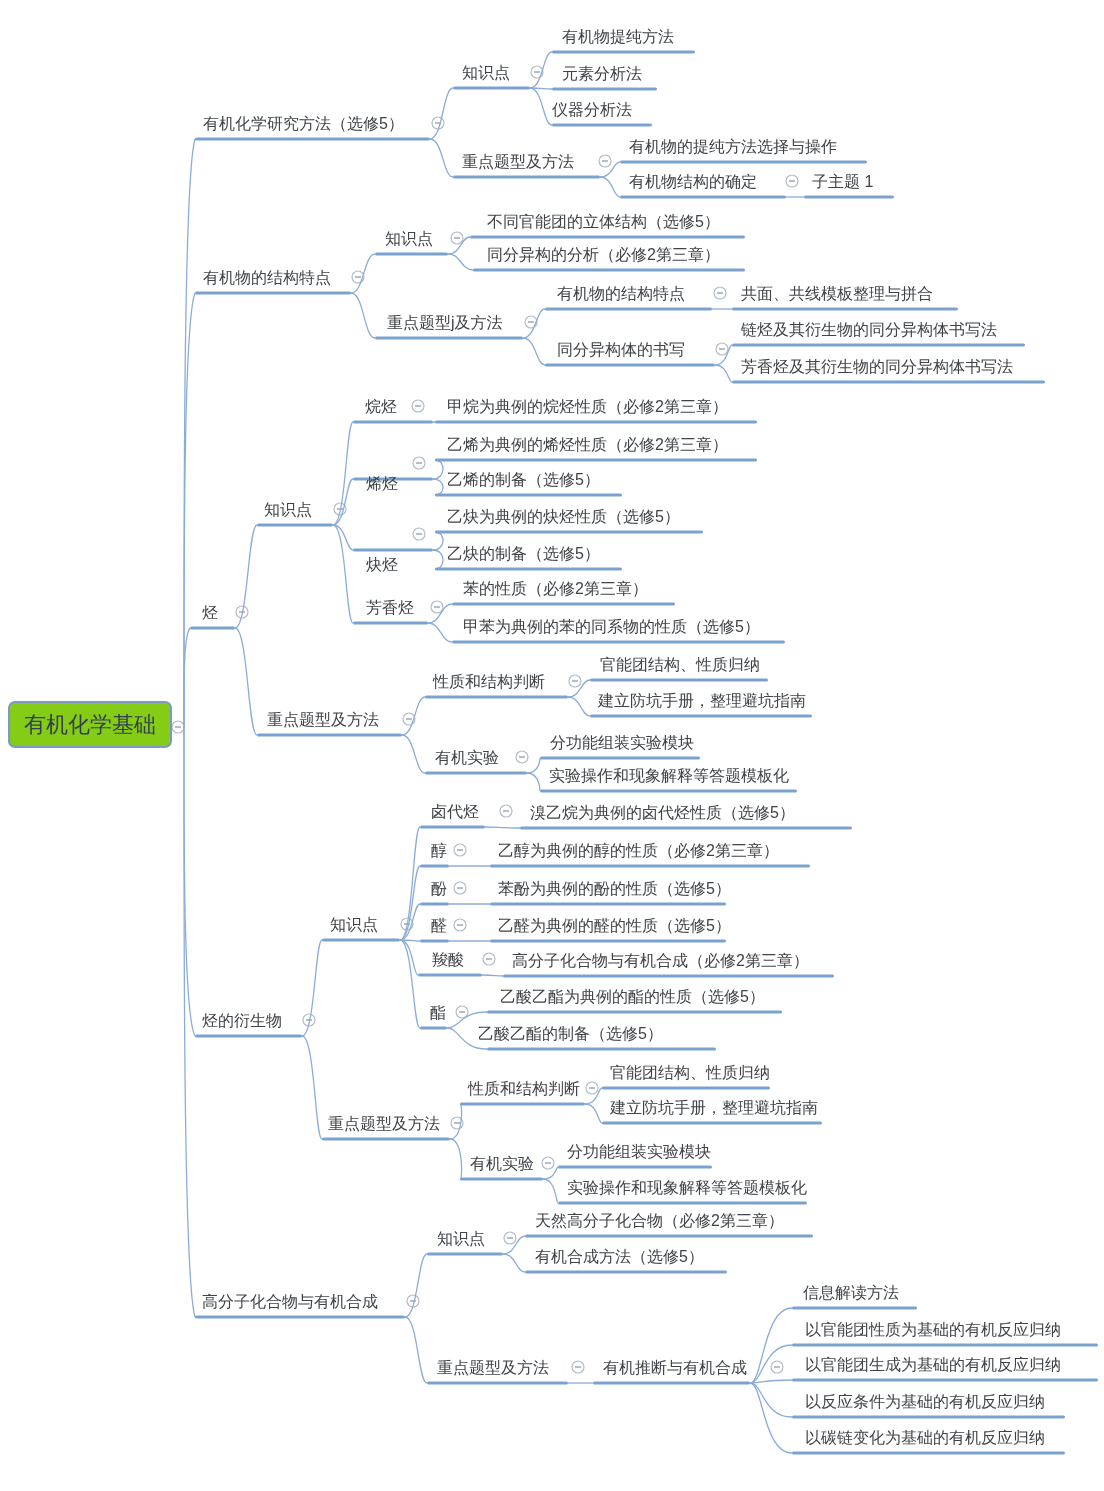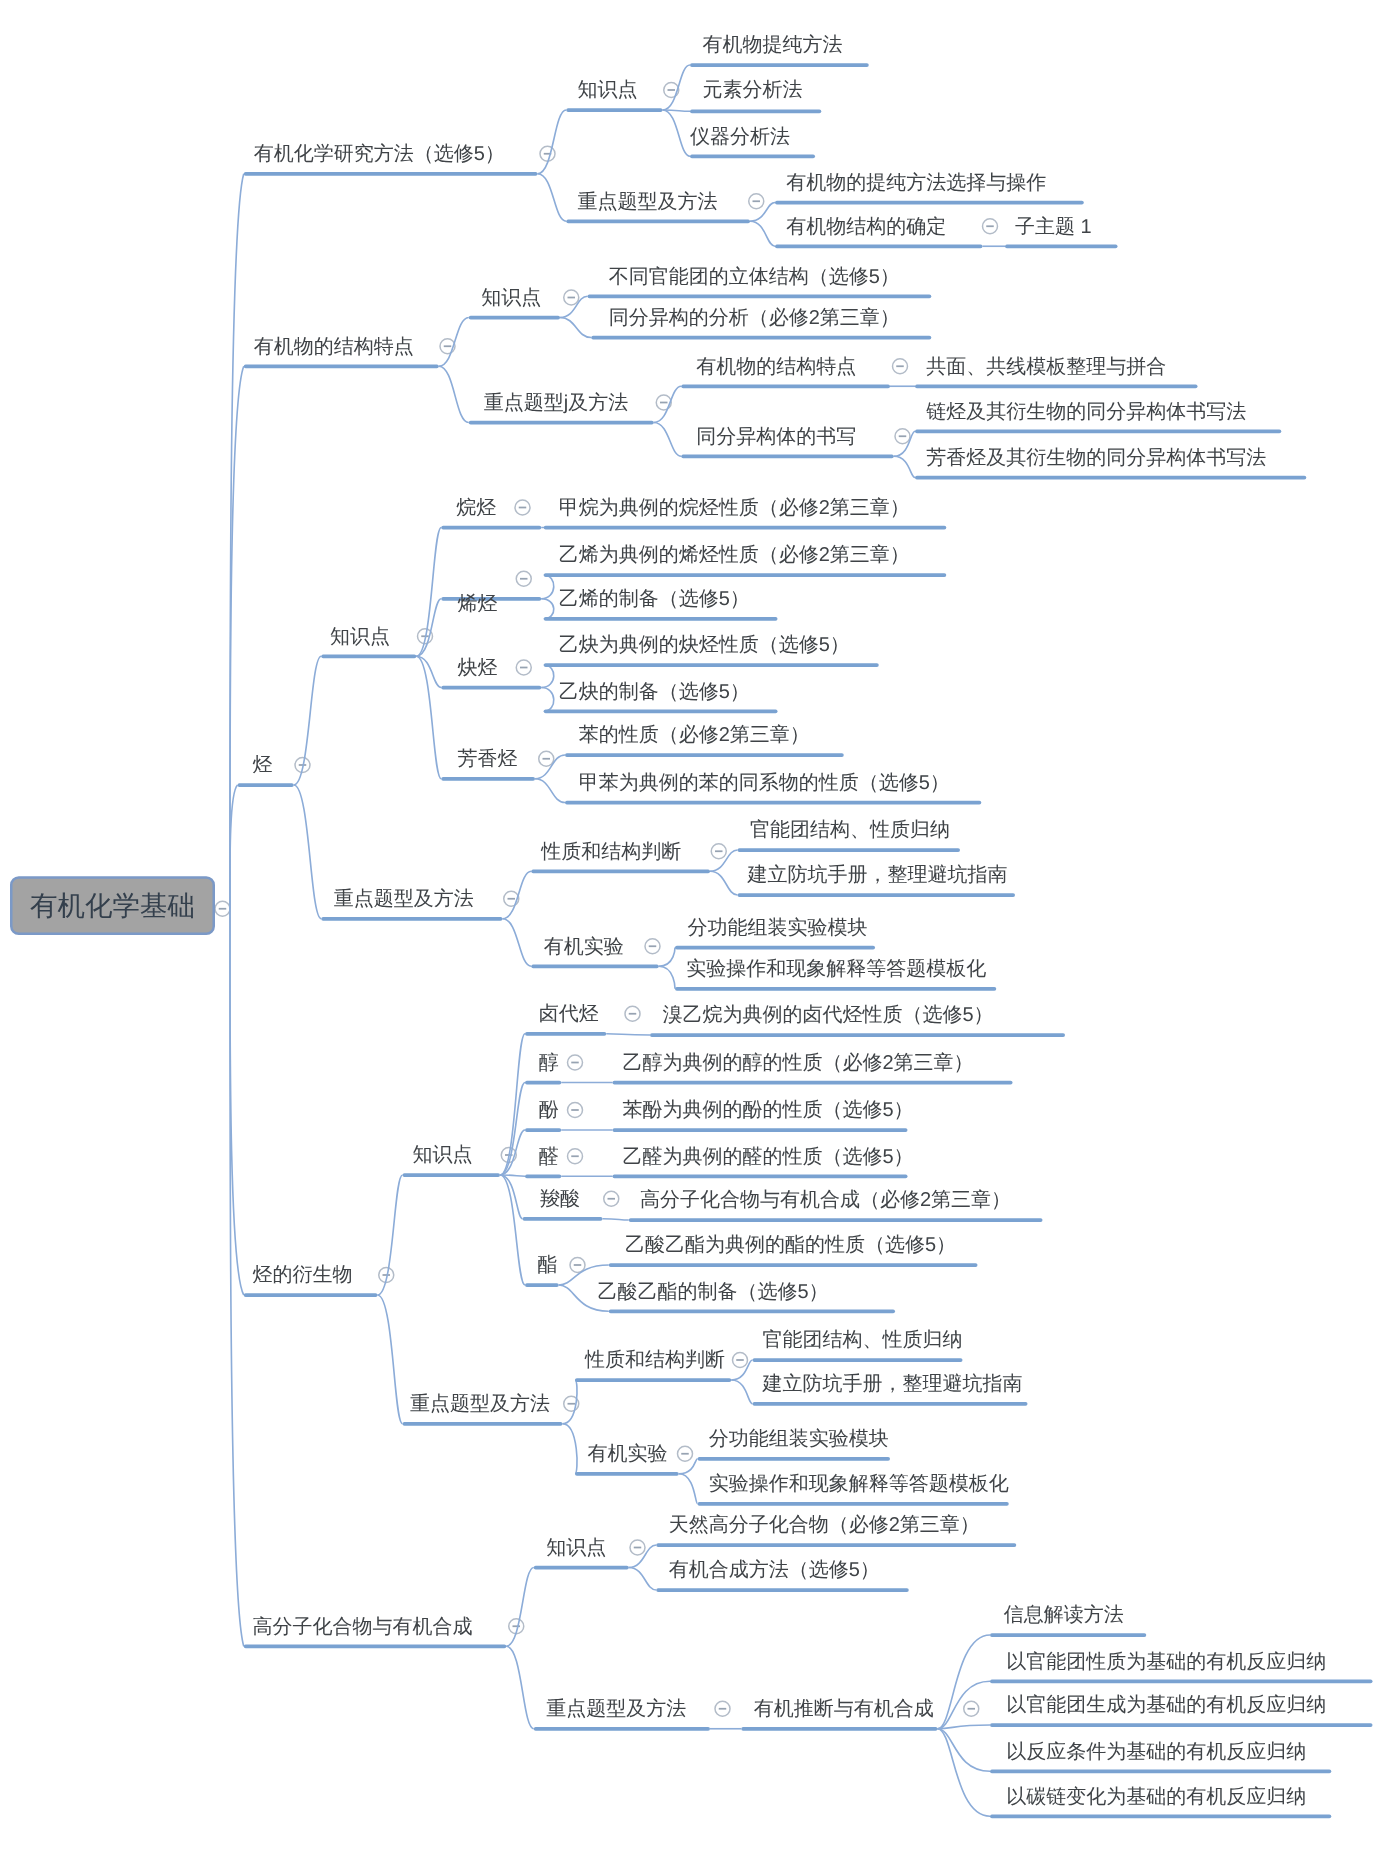--- a/index.html
+++ b/index.html
@@ -15,21 +15,21 @@
     position:absolute;
     font-size:16px;line-height:17px;
     white-space:nowrap;
     color:#3f4347;
     letter-spacing:0px;
     cursor:default;
   }
   #root-box{
     position:absolute;
     left:8px;top:701px;width:160px;height:43px;
-    background:#a3a3a3;
+    background:#84cc16;
     border:2px solid #7b99c7;
     border-radius:7px;
     display:flex;align-items:center;justify-content:center;
     font-size:22px;color:#333f4c;
     white-space:nowrap;
   }
 </style>
 </head>
 <body>
 
@@ -314,21 +314,21 @@
       <path d="M750,1383 C763,1383 763,1417 792,1417" fill="none" stroke="#8cacd8" stroke-width="1.3"></path>
       <rect x="792" y="1415.5" width="273" height="3" rx="1.5" fill="#7aa2d1"></rect>
       <path d="M750,1383 C763,1383 763,1453 792,1453" fill="none" stroke="#8cacd8" stroke-width="1.3"></path>
       <rect x="792" y="1451.5" width="273" height="3" rx="1.5" fill="#7aa2d1"></rect>
     </svg>
   <div id="root-box">有机化学基础</div>
   <div id="nodes">
       <div class="lbl" style="left: 203px; top: 115px;">有机化学研究方法（选修5）</div>
       <div class="lbl" style="left: 462px; top: 64px;">知识点</div>
       <div class="lbl" style="left: 562px; top: 28px;">有机物提纯方法</div>
-      <div class="lbl" style="left: 562px; top: 65px; font-family: Liberation Mono, monospace;">元素分析法</div>
+      <div class="lbl" style="left: 562px; top: 65px;">元素分析法</div>
       <div class="lbl" style="left: 552px; top: 101px;">仪器分析法</div>
       <div class="lbl" style="left: 462px; top: 153px;">重点题型及方法</div>
       <div class="lbl" style="left: 629px; top: 138px;">有机物的提纯方法选择与操作</div>
       <div class="lbl" style="left: 629px; top: 173px;">有机物结构的确定</div>
       <div class="lbl" style="left: 812px; top: 173px;">子主题 1</div>
       <div class="lbl" style="left: 203px; top: 269px;">有机物的结构特点</div>
       <div class="lbl" style="left: 385px; top: 230px;">知识点</div>
       <div class="lbl" style="left: 487px; top: 213px;">不同官能团的立体结构（选修5）</div>
       <div class="lbl" style="left: 487px; top: 246px;">同分异构的分析（必修2第三章）</div>
       <div class="lbl" style="left: 387px; top: 314px;">重点题型j及方法</div>
@@ -337,21 +337,21 @@
       <div class="lbl" style="left: 557px; top: 341px;">同分异构体的书写</div>
       <div class="lbl" style="left: 741px; top: 321px;">链烃及其衍生物的同分异构体书写法</div>
       <div class="lbl" style="left: 741px; top: 358px;">芳香烃及其衍生物的同分异构体书写法</div>
       <div class="lbl" style="left: 202px; top: 604px;">烃</div>
       <div class="lbl" style="left: 264px; top: 501px;">知识点</div>
       <div class="lbl" style="left: 365px; top: 398px;">烷烃</div>
       <div class="lbl" style="left: 447px; top: 398px;">甲烷为典例的烷烃性质（必修2第三章）</div>
       <div class="lbl" style="left: 366px; top: 455px; margin-top: 20px;">烯烃</div>
       <div class="lbl" style="left: 447px; top: 436px;">乙烯为典例的烯烃性质（必修2第三章）</div>
       <div class="lbl" style="left: 447px; top: 471px;">乙烯的制备（选修5）</div>
-      <div class="lbl" style="left: 366px; top: 526px;">炔烃</div>
+      <div class="lbl" style="left: 366px; top: 556px;">炔烃</div>
       <div class="lbl" style="left: 447px; top: 508px;">乙炔为典例的炔烃性质（选修5）</div>
       <div class="lbl" style="left: 447px; top: 545px;">乙炔的制备（选修5）</div>
       <div class="lbl" style="left: 366px; top: 599px;">芳香烃</div>
       <div class="lbl" style="left: 463px; top: 580px;">苯的性质（必修2第三章）</div>
       <div class="lbl" style="left: 463px; top: 618px;">甲苯为典例的苯的同系物的性质（选修5）</div>
       <div class="lbl" style="left: 267px; top: 711px;">重点题型及方法</div>
       <div class="lbl" style="left: 433px; top: 673px;">性质和结构判断</div>
       <div class="lbl" style="left: 600px; top: 656px;">官能团结构、性质归纳</div>
       <div class="lbl" style="left: 598px; top: 692px;">建立防坑手册，整理避坑指南</div>
       <div class="lbl" style="left: 435px; top: 749px;">有机实验</div>

